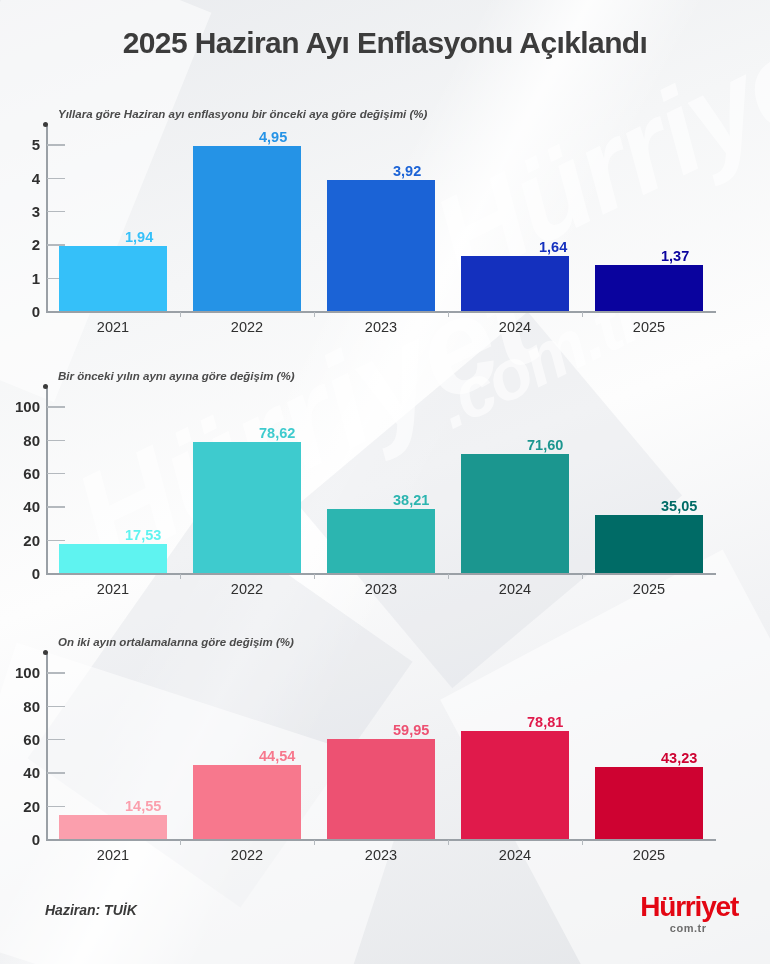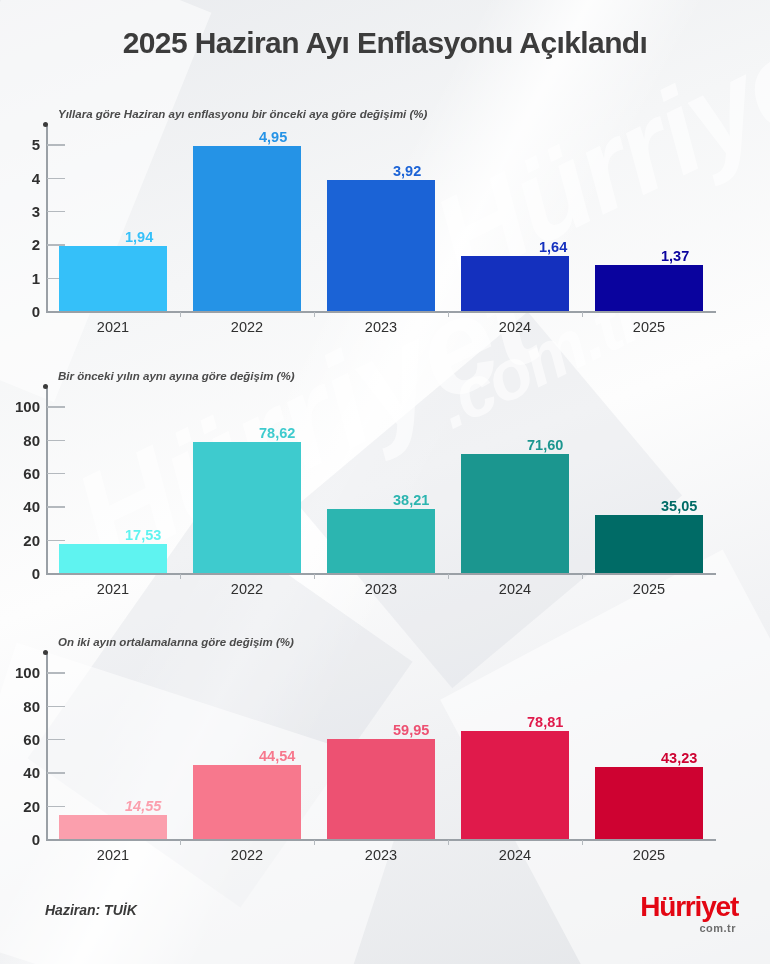--- a/index.html
+++ b/index.html
@@ -61,21 +61,21 @@
     position:absolute;left:45px;top:902px;
     font-size:14px;font-style:italic;font-weight:bold;color:#3a3a3a;
   }
   .logo{position:absolute;right:32px;top:893px;text-align:right;}
   .logo .h{
     font-size:28px;font-weight:bold;color:#e30613;letter-spacing:-1.2px;
     font-family:"Liberation Sans",sans-serif;line-height:1;
   }
   .logo .ct{
     font-size:11px;font-weight:bold;color:#6d6d6d;letter-spacing:.5px;
-    margin-top:1px;margin-right:2px;
+    margin-top:1px;margin-right:2px;text-align:center;
   }
 </style>
 </head>
 <body>
 
 <div class="page">
 
   <div class="shard" style="left:-60px;top:-40px;width:200px;height:420px;transform:rotate(22deg);"></div>
   <div class="shard d" style="left:90px;top:560px;width:260px;height:300px;transform:rotate(35deg);"></div>
   <div class="shard" style="left:520px;top:600px;width:320px;height:420px;transform:rotate(-28deg);"></div>
@@ -175,21 +175,21 @@
         <div class="ylab" style="top: 151.667px; left: 0px; width: 40px;">20</div>
         <div class="tick" style="top: 118.333px;"></div>
         <div class="ylab" style="top: 118.333px; left: 0px; width: 40px;">40</div>
         <div class="tick" style="top: 85px;"></div>
         <div class="ylab" style="top: 85px; left: 0px; width: 40px;">60</div>
         <div class="tick" style="top: 51.6667px;"></div>
         <div class="ylab" style="top: 51.6667px; left: 0px; width: 40px;">80</div>
         <div class="tick" style="top: 18.3333px;"></div>
         <div class="ylab" style="top: 18.3333px; left: 0px; width: 40px;">100</div>
         <div class="bar" style="left: 59px; width: 108px; height: 24.25px; top: 160.75px; background: rgb(251, 159, 173);"></div>
-        <div class="bval" style="left: 125px; top: 143.75px; color: rgb(251, 159, 173); font-style: italic;">14,55</div>
+        <div class="bval" style="left: 125px; top: 143.75px; color: rgb(251, 159, 173);">14,55</div>
         <div class="xlab" style="left: 73px; width: 80px; top: 193px;">2021</div>
         <div class="bar" style="left: 193px; width: 108px; height: 74.2333px; top: 110.767px; background: rgb(247, 120, 141);"></div>
         <div class="bval" style="left: 259px; top: 93.7667px; color: rgb(247, 120, 141);">44,54</div>
         <div class="xlab" style="left: 207px; width: 80px; top: 193px;">2022</div>
         <div class="xtick" style="left: 180px; top: 186px;"></div>
         <div class="bar" style="left: 327px; width: 108px; height: 99.9167px; top: 85.0833px; background: rgb(237, 81, 114);"></div>
         <div class="bval" style="left: 393px; top: 68.0833px; color: rgb(237, 81, 114);">59,95</div>
         <div class="xlab" style="left: 341px; width: 80px; top: 193px;">2023</div>
         <div class="xtick" style="left: 314px; top: 186px;"></div>
         <div class="bar" style="left: 461px; width: 108px; height: 108.45px; top: 76.55px; background: rgb(224, 26, 75);"></div>

